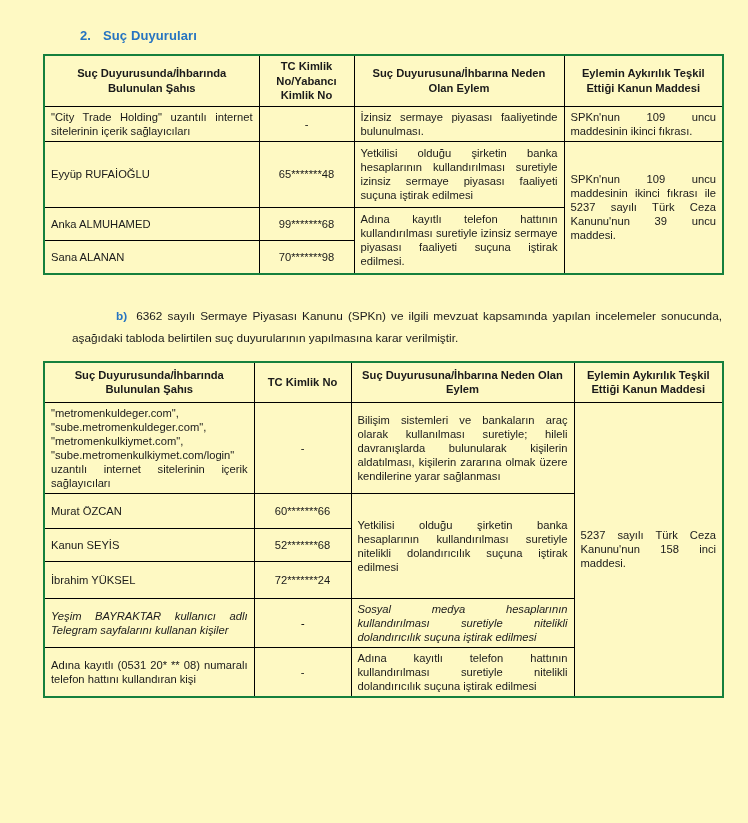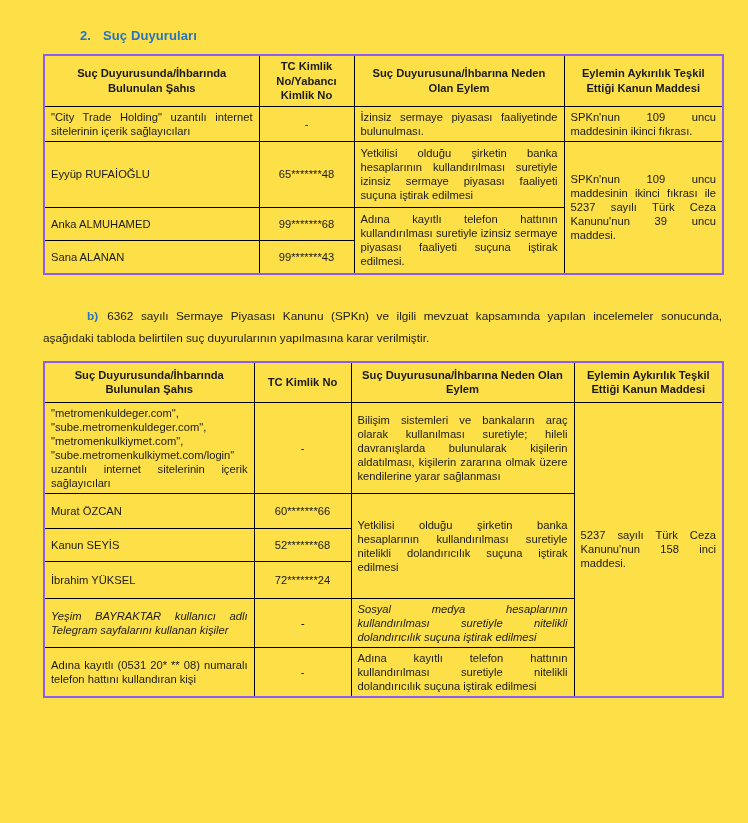--- a/index.html
+++ b/index.html
@@ -1,34 +1,34 @@
 <!DOCTYPE html>
 <html lang="tr"><head>
 <meta charset="utf-8">
 <style>
   html,body{margin:0;padding:0;background:#ffffff;}
   .page{
-    width:748px;height:823px;background:#fde047;
+    width:748px;height:823px;background:#fef9c3;
     font-family:"Liberation Sans","DejaVu Sans",sans-serif;
     color:#1a1a1a;position:relative;box-sizing:border-box;
     padding:28px 26px 20px 43px;overflow:hidden;
   }
   .doc-heading{
     margin:0 0 0 37px;font-size:13px;font-weight:bold;color:#2674C1;
     letter-spacing:.1px;
   }
   .doc-heading .h-num{margin-right:12px;}
   .intro-para{
     margin:17px 0 0 0;font-size:11.8px;line-height:22px;
     text-align:justify;text-indent:44px;color:#1a1a1a;
   }
   .intro-para .marker{font-weight:bold;color:#2674C1;margin-right:9px;}
   table.cu-table{
     border-collapse:collapse;table-layout:fixed;width:679px;
-    border:2px solid #8b5cf6;margin-top:11px;
+    border:2px solid #15803d;margin-top:11px;
   }
   table.cu-table th,table.cu-table td{
     border:1px solid #000;font-size:11.2px;line-height:14px;
     padding:3px 6px;vertical-align:middle;box-sizing:border-box;
     overflow:hidden;color:#1a1a1a;
   }
   table.cu-table th{font-weight:bold;text-align:center;line-height:14.5px;}
   td.c-left{text-align:justify;}
   td.c-center{text-align:center;}
   td.c-just{text-align:justify;}
@@ -70,26 +70,26 @@
       <td class="c-just">Yetkilisi olduğu şirketin banka hesaplarının kullandırılması suretiyle izinsiz sermaye piyasası faaliyeti suçuna iştirak edilmesi</td>
       <td class="c-just" rowspan="3">SPKn'nun 109 uncu maddesinin ikinci fıkrası ile 5237 sayılı Türk Ceza Kanunu'nun 39 uncu maddesi.</td>
     </tr>
     <tr style="height:33px;">
       <td class="c-left">Anka ALMUHAMED</td>
       <td class="c-center">99*******68</td>
       <td class="c-just" rowspan="2">Adına kayıtlı telefon hattının kullandırılması suretiyle izinsiz sermaye piyasası faaliyeti suçuna iştirak edilmesi.</td>
     </tr>
     <tr style="height:34px;">
       <td class="c-left">Sana ALANAN</td>
-      <td class="c-center">99*******43</td>
+      <td class="c-center">70*******98</td>
     </tr>
   </tbody>
     </table>
 
-  <p class="intro-para" style="margin-top:30px;">
+  <p class="intro-para" style="margin-top:30px;margin-left:29px;">
     <span class="marker">b)</span><span>6362 sayılı Sermaye Piyasası Kanunu (SPKn) ve ilgili mevzuat kapsamında yapılan incelemeler sonucunda, aşağıdaki tabloda belirtilen suç duyurularının yapılmasına karar verilmiştir.</span>
   </p>
 
   <table class="cu-table" id="tbl2">
     <colgroup>
       <col style="width:210px">
         <col style="width:97px">
         <col style="width:223px">
         <col style="width:149px">
     </colgroup>

